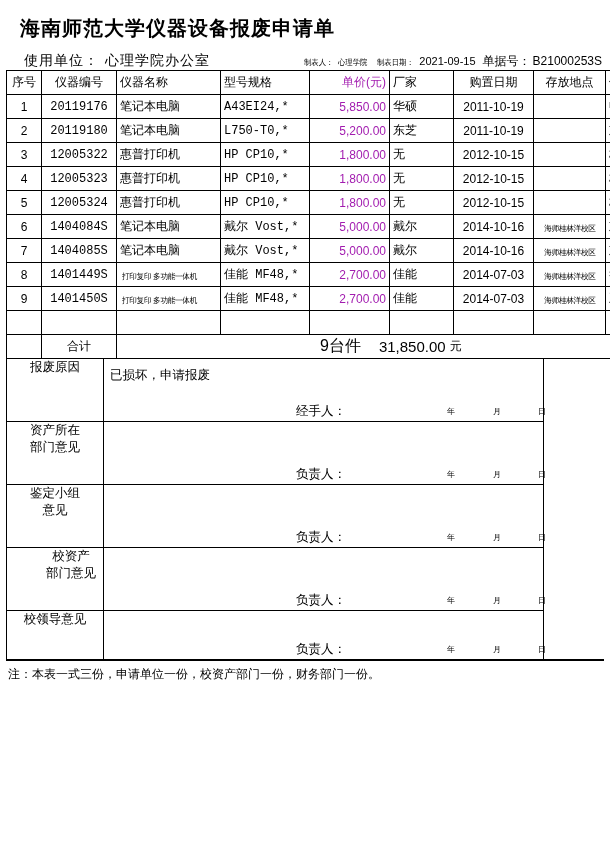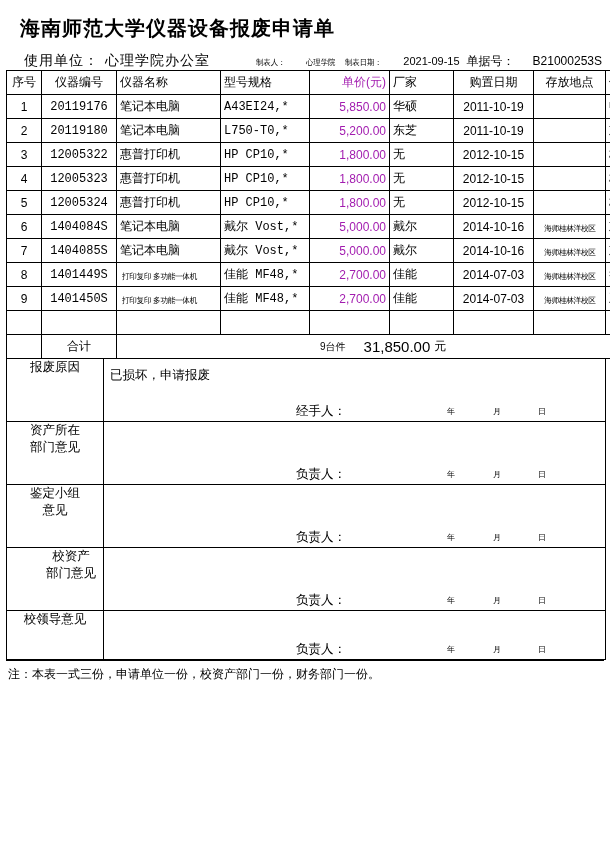--- a/index.html
+++ b/index.html
@@ -38,21 +38,21 @@
   .unit .unit-val{margin-left:6px;}
   .meta-right{
     margin-left:auto;
     display:flex;align-items:baseline;
     gap:7px;
     padding-right:2px;
   }
   .meta-small{font-size:8px;letter-spacing:0px;transform:scaleX(.92);transform-origin:left bottom;}
   .meta-mid{font-size:11px;}
   .meta-big{font-size:12px;}
-  .meta-pair{display:flex;align-items:baseline;gap:18px;}
+  .meta-pair{display:flex;align-items:baseline;gap:2px;}
 
   
   table.grid{
     border-collapse:collapse;
     width:598px;
     table-layout:fixed;
     margin:0;
   }
   table.grid td,table.grid th{
     border:1px solid #000;
@@ -83,28 +83,28 @@
   .blankrow td{height:23px;}
 
   
   .total-label{text-align:center;font-size:12.5px;font-family:Liberation Mono, monospace;}
   .total-body{text-align:left;padding:0;}
   .total-inner{
     display:flex;align-items:center;
     height:23px;
     padding-left:0;
   }
-  .tot-qty{margin-left:200px;font-size:10px;}
+  .tot-qty{margin-left:200px;font-size:16px;}
   .tot-amt{margin-left:18px;font-size:15px;}
   .tot-yuan{margin-left:4px;font-size:12px;}
 
   
   table.sig{
     border-collapse:collapse;
-    width:600px;
+    width:538px;
     table-layout:fixed;
     margin-top:-1px;
   }
   table.sig td{
     border:1px solid #000;
     font-size:12.5px;
     vertical-align:top;
     padding:0;
   }
   td.sig-label{

